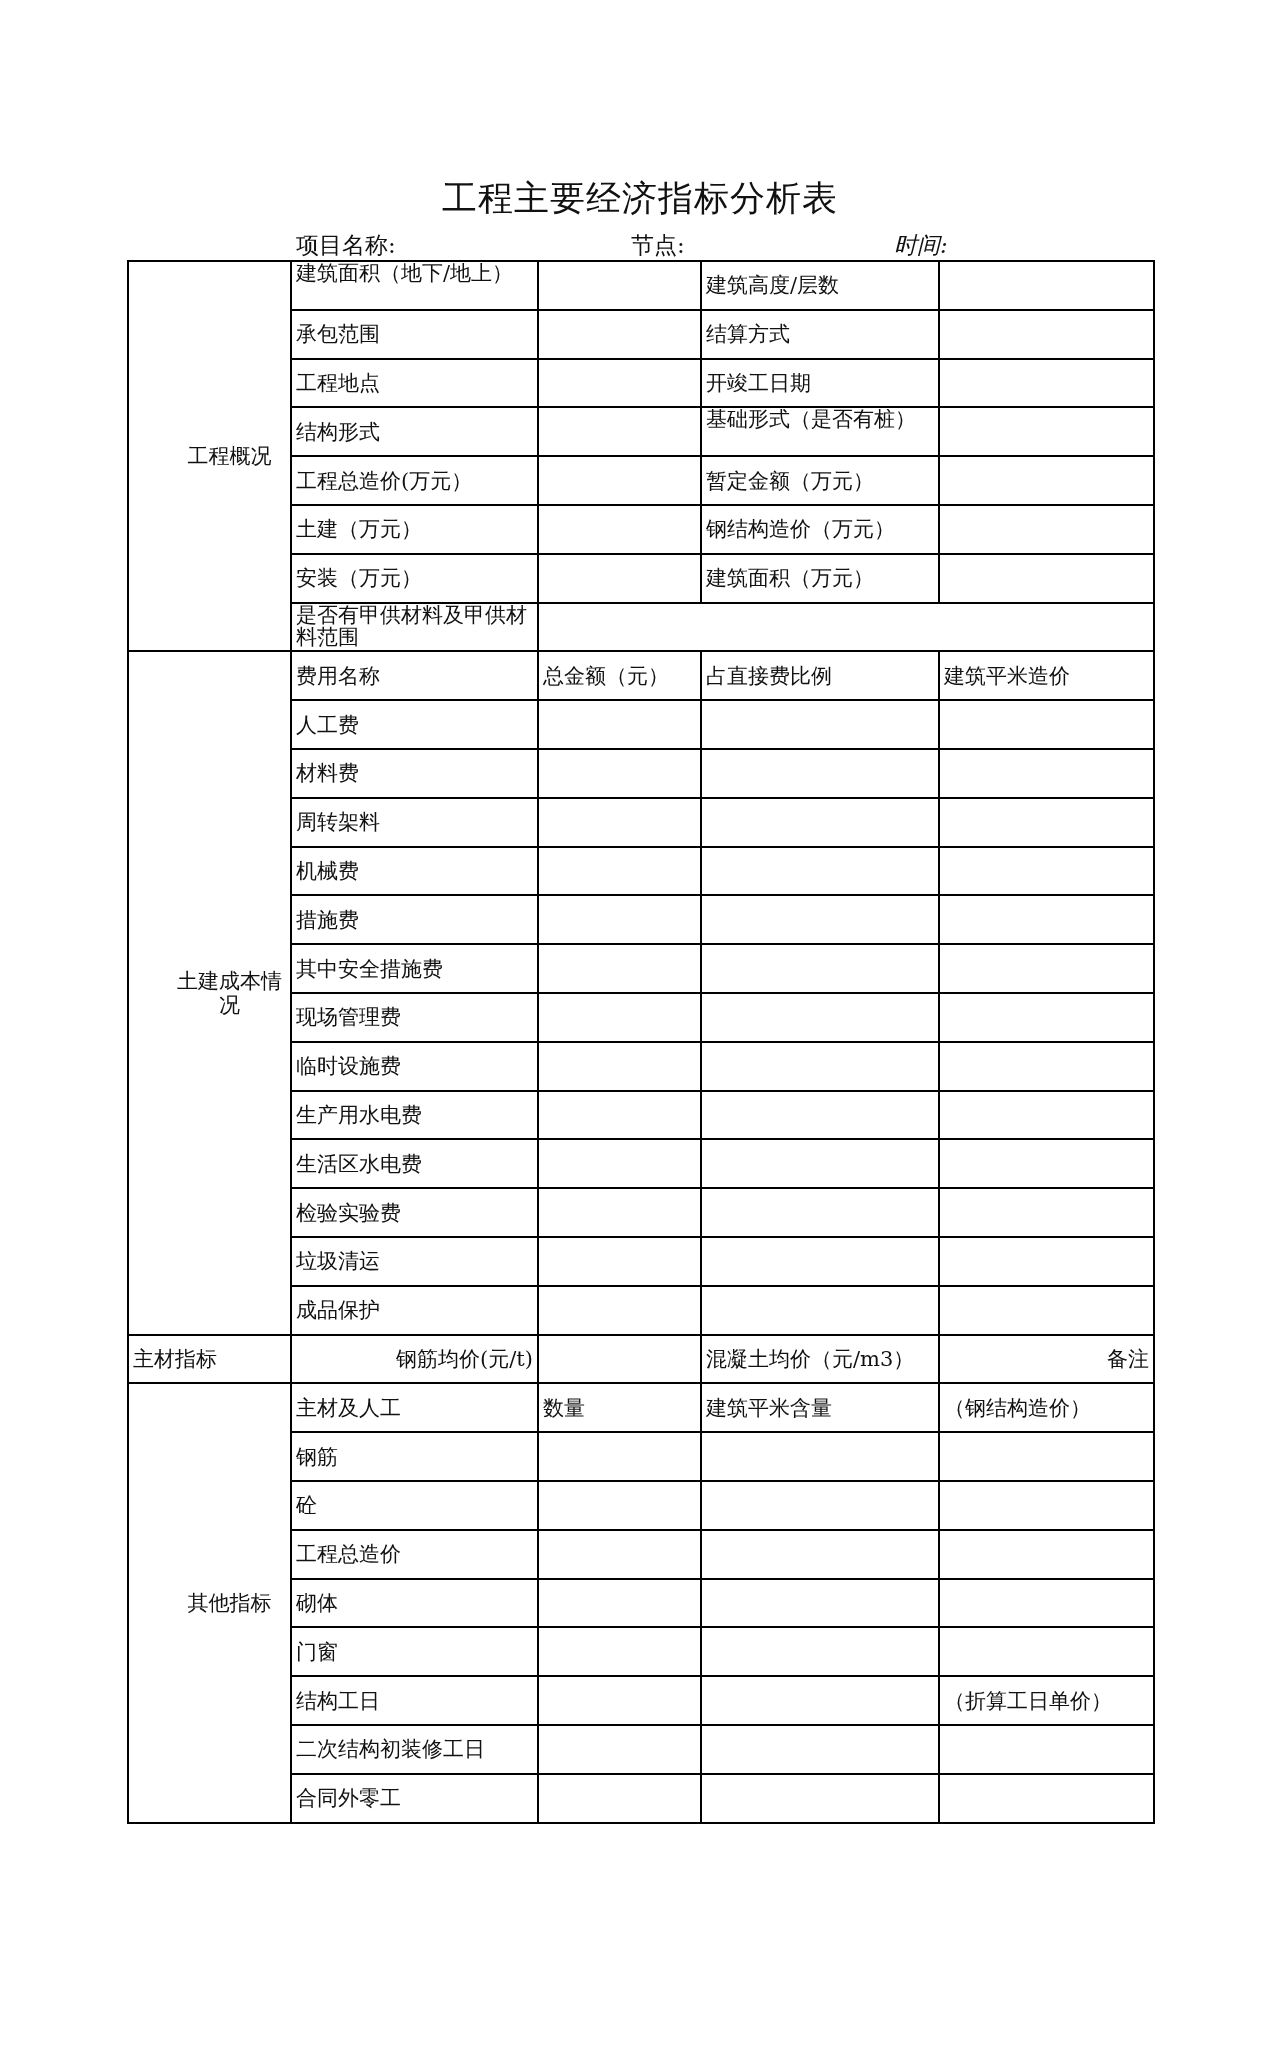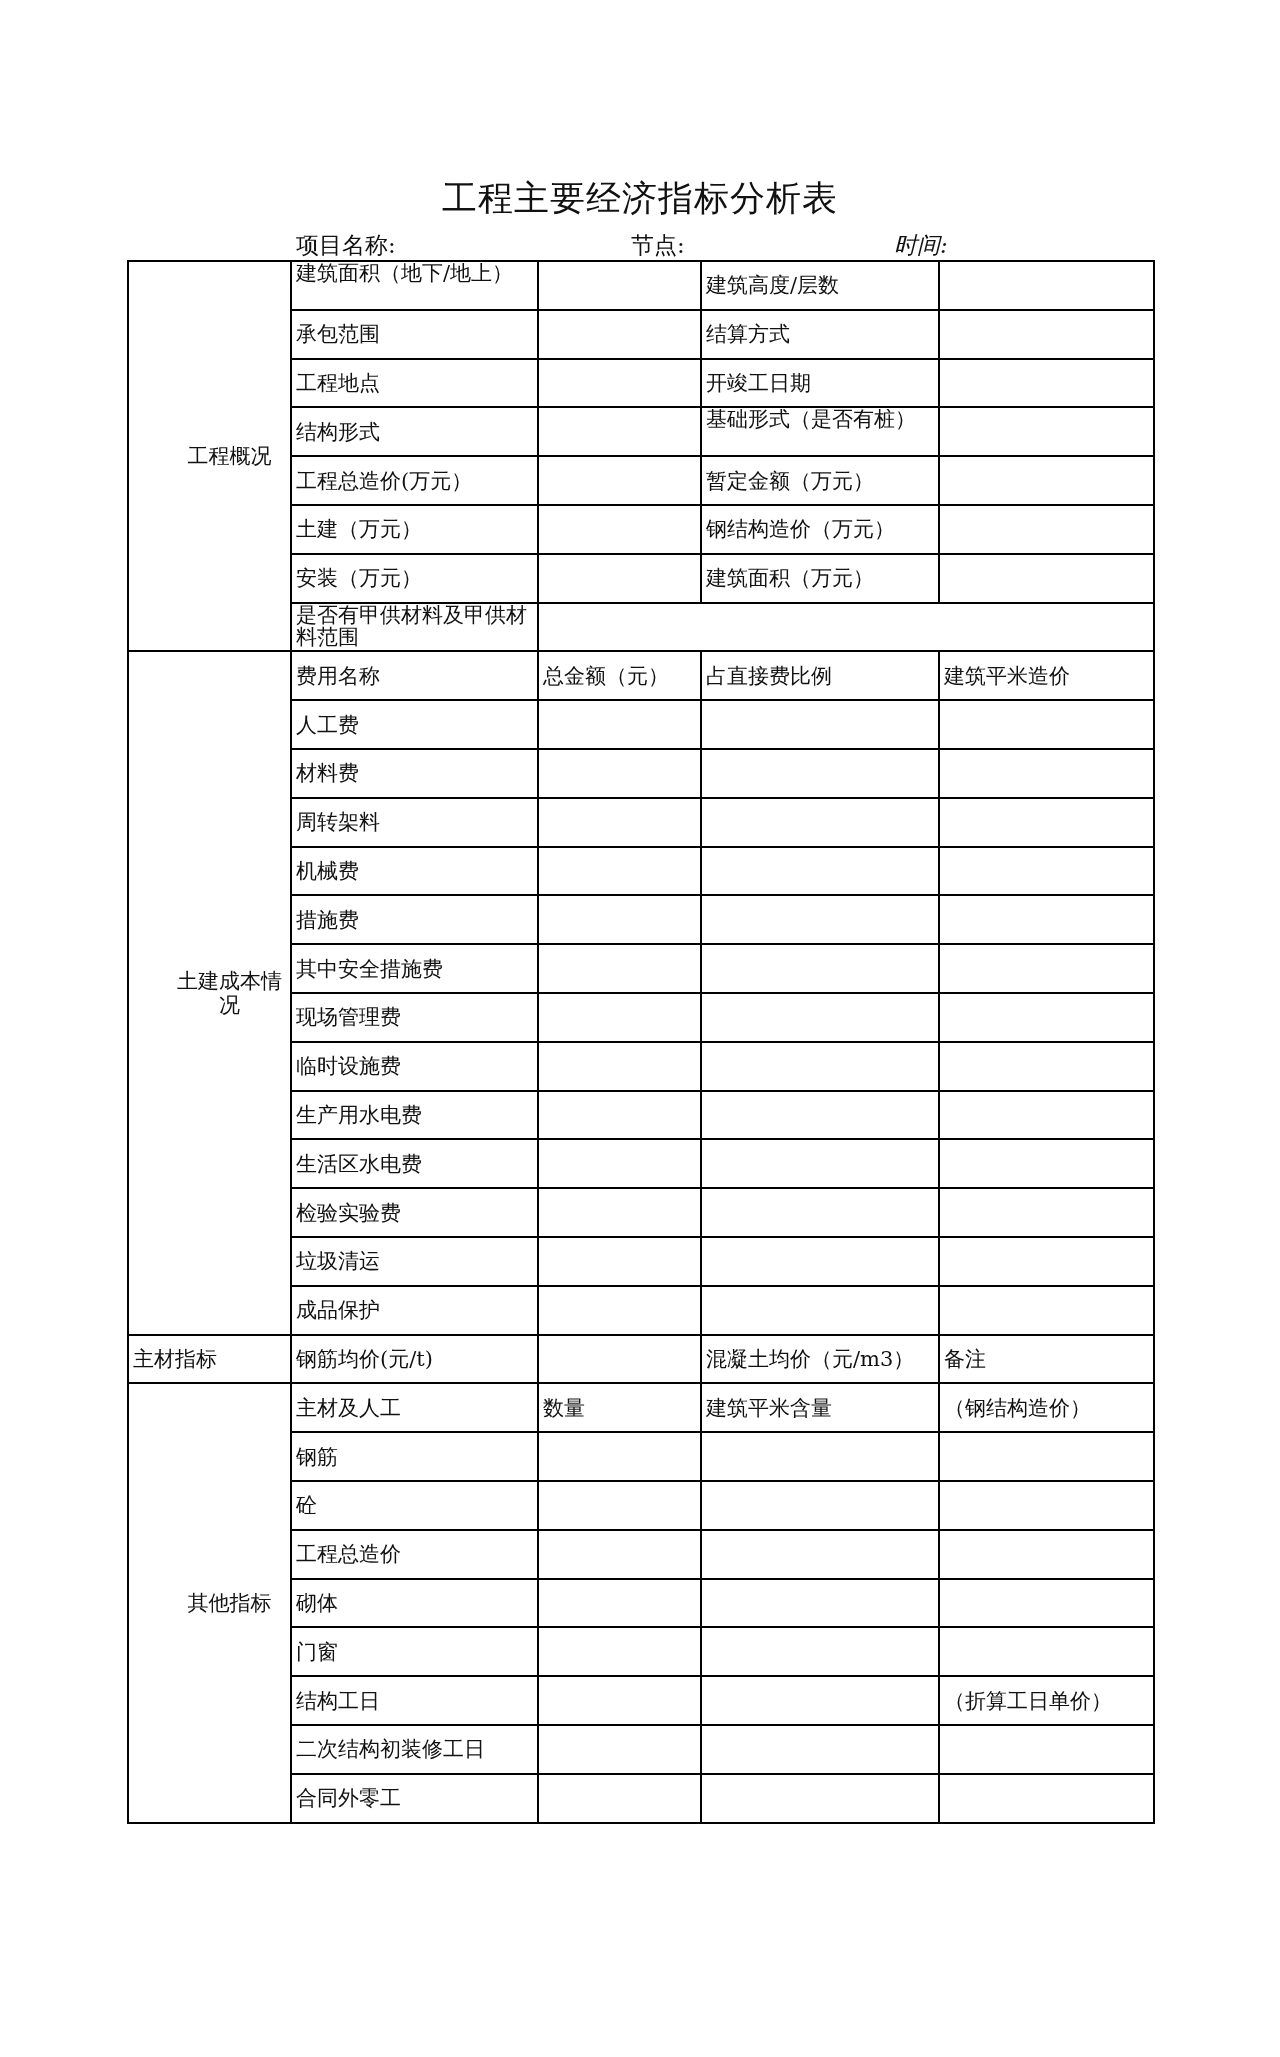--- a/index.html
+++ b/index.html
@@ -8,21 +8,21 @@
   .title { position: absolute; left: 0; width: 1280px; top: 176px; text-align: center;
            font-size: 35px; letter-spacing: 1px; line-height: 44px; }
   .meta { position: absolute; top: 232px; font-size: 23px; line-height: 26px; }
   .sheet { position: absolute; left: 127px; top: 260px; border-collapse: collapse;
            table-layout: fixed; width: 1026px; }
   .sheet td { border: 2px solid #000; height: 46.8px; padding: 0 4px; font-size: 21px;
               line-height: 24px; vertical-align: middle; overflow: hidden; white-space: normal;
               word-break: break-all; }
   .sheet td.sec { text-align: center; padding-left: 44px; }
   .sheet td.sec-left { text-align: left; border-radius: 9px; }
-  .sheet td.center { text-align: left; }
+  .sheet td.center { text-align: right; }
   .sheet td.wrap { vertical-align: top; line-height: 22px; padding-top: 0; border-radius: 10px; }
 </style>
 </head>
 <body>
 
 <div class="title">工程主要经济指标分析表</div>
 <div class="meta" style="left:296px;">项目名称:</div>
 <div class="meta" style="left:624px;margin-left:7px;">节点:</div>
 <div class="meta" style="left:894px;font-style:italic;">时间:</div>
 

